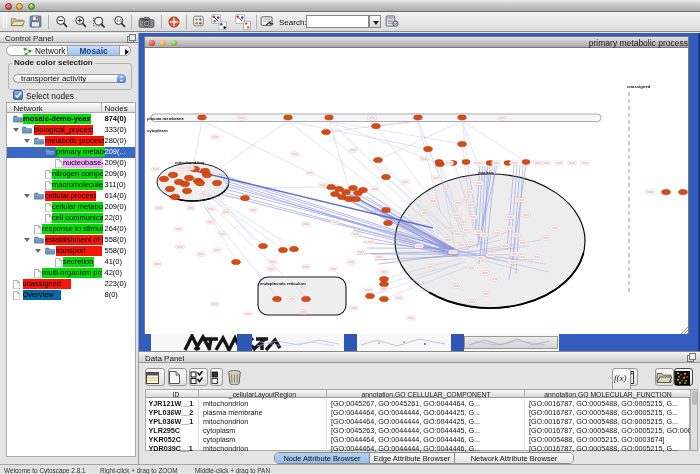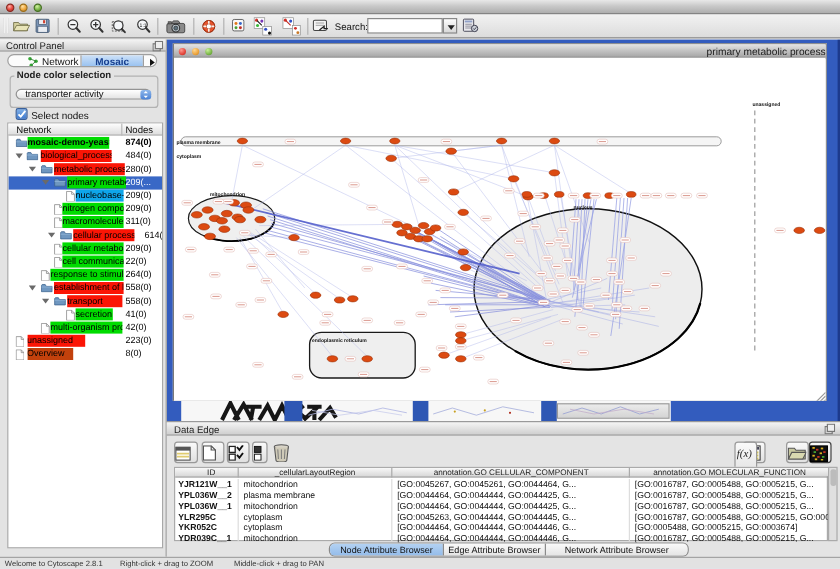--- a/index.html
+++ b/index.html
@@ -615,21 +615,21 @@
           </div>
           <div style="position:absolute;left:0;top:11.0px;width:129px;height:11.0px;">
             <div style="position:absolute;left:5.5px;top:3.2px;width:0;height:0;border-left:3.5px solid transparent;border-right:3.5px solid transparent;border-top:4.5px solid #6a6a6a"></div>
             <div style="position:absolute;left:15px;top:1px">
               <svg width="10" height="8" viewBox="0 0 11 9">
                 <path d="M0.5 2 L0.5 8 L10.5 8 L10.5 3 L5 3 L4 1.2 L1.2 1.2 Z" fill="#6f97c0" stroke="#3a618c" stroke-width="0.7"></path>
                 <path d="M0.5 3.6 h10" stroke="#8fb3d6" stroke-width="0.8"></path>
               </svg>
             </div>
             <div style="position:absolute;left:26.5px;top:0.4px;height:10px;width:59px;background:#fb1505;overflow:hidden;white-space:nowrap;font-size:7.5px;line-height:10.6px;color:#000">biological_process</div>
-            <div style="position:absolute;left:97.5px;top:0.4px;font-size:7.5px;line-height:10.6px;color:#000">484(0)</div>
+            <div style="position:absolute;left:97.5px;top:0.4px;font-size:7.5px;line-height:10.6px;color:#000">333(0)</div>
           </div>
           <div style="position:absolute;left:0;top:22.0px;width:129px;height:11.0px;">
             <div style="position:absolute;left:16.5px;top:3.2px;width:0;height:0;border-left:3.5px solid transparent;border-right:3.5px solid transparent;border-top:4.5px solid #6a6a6a"></div>
             <div style="position:absolute;left:26.5px;top:1px">
               <svg width="10" height="8" viewBox="0 0 11 9">
                 <path d="M0.5 2 L0.5 8 L10.5 8 L10.5 3 L5 3 L4 1.2 L1.2 1.2 Z" fill="#6f97c0" stroke="#3a618c" stroke-width="0.7"></path>
                 <path d="M0.5 3.6 h10" stroke="#8fb3d6" stroke-width="0.8"></path>
               </svg>
             </div>
             <div style="position:absolute;left:38px;top:0.4px;height:10px;width:59px;background:#fb1505;overflow:hidden;white-space:nowrap;font-size:7.5px;line-height:10.6px;color:#000">metabolic process</div>
@@ -646,21 +646,21 @@
             <div style="position:absolute;left:49px;top:0.4px;height:10px;width:49px;background:#00dc00;overflow:hidden;white-space:nowrap;font-size:7.5px;line-height:10.6px;color:#000">primary metaboli</div>
             <div style="position:absolute;left:97.5px;top:0.4px;font-size:7.5px;line-height:10.6px;color:#fff">209(...</div>
           </div>
           <div style="position:absolute;left:0;top:44.0px;width:129px;height:11.0px;">
             <div style="position:absolute;left:48px;top:0.5px">
               <svg width="7.5" height="9.5" viewBox="0 0 8 10">
                 <path d="M0.5 0.5 h4.5 l2.5 2.5 v6.5 h-7 Z" fill="#fff" stroke="#8a8a8a" stroke-width="0.7"></path>
                 <path d="M5 0.5 v2.5 h2.5" fill="none" stroke="#8a8a8a" stroke-width="0.7"></path>
               </svg>
             </div>
-            <div style="position:absolute;left:56px;top:0.4px;height:10px;width:40px;background:#0ea5e9;overflow:hidden;white-space:nowrap;font-size:7.5px;line-height:10.6px;color:#000">nucleobase-</div>
+            <div style="position:absolute;left:56px;top:0.4px;height:10px;width:40px;background:#f0abfc;overflow:hidden;white-space:nowrap;font-size:7.5px;line-height:10.6px;color:#000">nucleobase-</div>
             <div style="position:absolute;left:97.5px;top:0.4px;font-size:7.5px;line-height:10.6px;color:#000">209(0)</div>
           </div>
           <div style="position:absolute;left:0;top:55.0px;width:129px;height:11.0px;">
             <div style="position:absolute;left:37.5px;top:0.5px">
               <svg width="7.5" height="9.5" viewBox="0 0 8 10">
                 <path d="M0.5 0.5 h4.5 l2.5 2.5 v6.5 h-7 Z" fill="#fff" stroke="#8a8a8a" stroke-width="0.7"></path>
                 <path d="M5 0.5 v2.5 h2.5" fill="none" stroke="#8a8a8a" stroke-width="0.7"></path>
               </svg>
             </div>
             <div style="position:absolute;left:45px;top:0.4px;height:10px;width:51px;background:#00dc00;overflow:hidden;white-space:nowrap;font-size:7.5px;line-height:10.6px;color:#000">nitrogen compou</div>
@@ -669,21 +669,21 @@
           <div style="position:absolute;left:0;top:66.0px;width:114px;height:11.0px;">
             <div style="position:absolute;left:37.5px;top:0.5px">
               <svg width="7.5" height="9.5" viewBox="0 0 8 10">
                 <path d="M0.5 0.5 h4.5 l2.5 2.5 v6.5 h-7 Z" fill="#fff" stroke="#8a8a8a" stroke-width="0.7"></path>
                 <path d="M5 0.5 v2.5 h2.5" fill="none" stroke="#8a8a8a" stroke-width="0.7"></path>
               </svg>
             </div>
             <div style="position:absolute;left:45px;top:0.4px;height:10px;width:51px;background:#00dc00;overflow:hidden;white-space:nowrap;font-size:7.5px;line-height:10.6px;color:#000">macromolecule </div>
             <div style="position:absolute;left:97.5px;top:0.4px;font-size:7.5px;line-height:10.6px;color:#000">311(0)</div>
           </div>
-          <div style="position:absolute;left:0;top:77.0px;width:129px;height:11.0px;margin-left:16px;">
+          <div style="position:absolute;left:0;top:77.0px;width:129px;height:11.0px;">
             <div style="position:absolute;left:16.5px;top:3.2px;width:0;height:0;border-left:3.5px solid transparent;border-right:3.5px solid transparent;border-top:4.5px solid #6a6a6a"></div>
             <div style="position:absolute;left:26.5px;top:1px">
               <svg width="10" height="8" viewBox="0 0 11 9">
                 <path d="M0.5 2 L0.5 8 L10.5 8 L10.5 3 L5 3 L4 1.2 L1.2 1.2 Z" fill="#6f97c0" stroke="#3a618c" stroke-width="0.7"></path>
                 <path d="M0.5 3.6 h10" stroke="#8fb3d6" stroke-width="0.8"></path>
               </svg>
             </div>
             <div style="position:absolute;left:38px;top:0.4px;height:10px;width:51px;background:#fb1505;overflow:hidden;white-space:nowrap;font-size:7.5px;line-height:10.6px;color:#000">cellular process</div>
             <div style="position:absolute;left:97.5px;top:0.4px;font-size:7.5px;line-height:10.6px;color:#000">614(0)</div>
           </div>
@@ -769,30 +769,30 @@
             <div style="position:absolute;left:15.5px;top:0.4px;height:10px;width:48px;background:#fb1505;overflow:hidden;white-space:nowrap;font-size:7.5px;line-height:10.6px;color:#000">unassigned</div>
             <div style="position:absolute;left:97.5px;top:0.4px;font-size:7.5px;line-height:10.6px;color:#000">223(0)</div>
           </div>
           <div style="position:absolute;left:0;top:176.0px;width:129px;height:11.0px;">
             <div style="position:absolute;left:5.5px;top:0.5px">
               <svg width="7.5" height="9.5" viewBox="0 0 8 10">
                 <path d="M0.5 0.5 h4.5 l2.5 2.5 v6.5 h-7 Z" fill="#fff" stroke="#8a8a8a" stroke-width="0.7"></path>
                 <path d="M5 0.5 v2.5 h2.5" fill="none" stroke="#8a8a8a" stroke-width="0.7"></path>
               </svg>
             </div>
-            <div style="position:absolute;left:15.5px;top:0.4px;height:10px;width:38px;background:#c2410c;overflow:hidden;white-space:nowrap;font-size:7.5px;line-height:10.6px;color:#000">Overview</div>
+            <div style="position:absolute;left:15.5px;top:0.4px;height:10px;width:38px;background:#0369a1;overflow:hidden;white-space:nowrap;font-size:7.5px;line-height:10.6px;color:#000">Overview</div>
             <div style="position:absolute;left:97.5px;top:0.4px;font-size:7.5px;line-height:10.6px;color:#000">8(0)</div>
           </div>
     </div>
   </div>
 </div>
 
 <div class="abs" style="left:139px;top:351px;width:561px;height:113px;background:#e4e4e4;border-top:1px solid #888">
   <div class="abs" style="left:0;top:0;width:561px;height:11px;background:linear-gradient(#f4f4f4,#cfcfcf);border-bottom:1px solid #9a9a9a">
-    <div class="abs" style="left:6px;top:1.5px;font-size:8px;color:#222">Data Edge</div>
+    <div class="abs" style="left:6px;top:1.5px;font-size:8px;color:#222">Data Panel</div>
     <div class="abs" style="left:548px;top:1px">
           <svg width="9" height="9" viewBox="0 0 9 9">
             <rect x="0.5" y="2.5" width="6" height="6" fill="none" stroke="#777" stroke-width="1"></rect>
             <rect x="2.5" y="0.5" width="6" height="6" fill="#eee" stroke="#777" stroke-width="1"></rect>
           </svg>
         </div>
   </div>
 
   <div class="abs" style="left:6px;top:16px;width:20px;height:18px;background:linear-gradient(#fafafa,#e0e0e0);border:1px solid #999;border-radius:3px;text-align:center;padding-top:2.5px">
         <svg width="13" height="12" viewBox="0 0 13 12">

